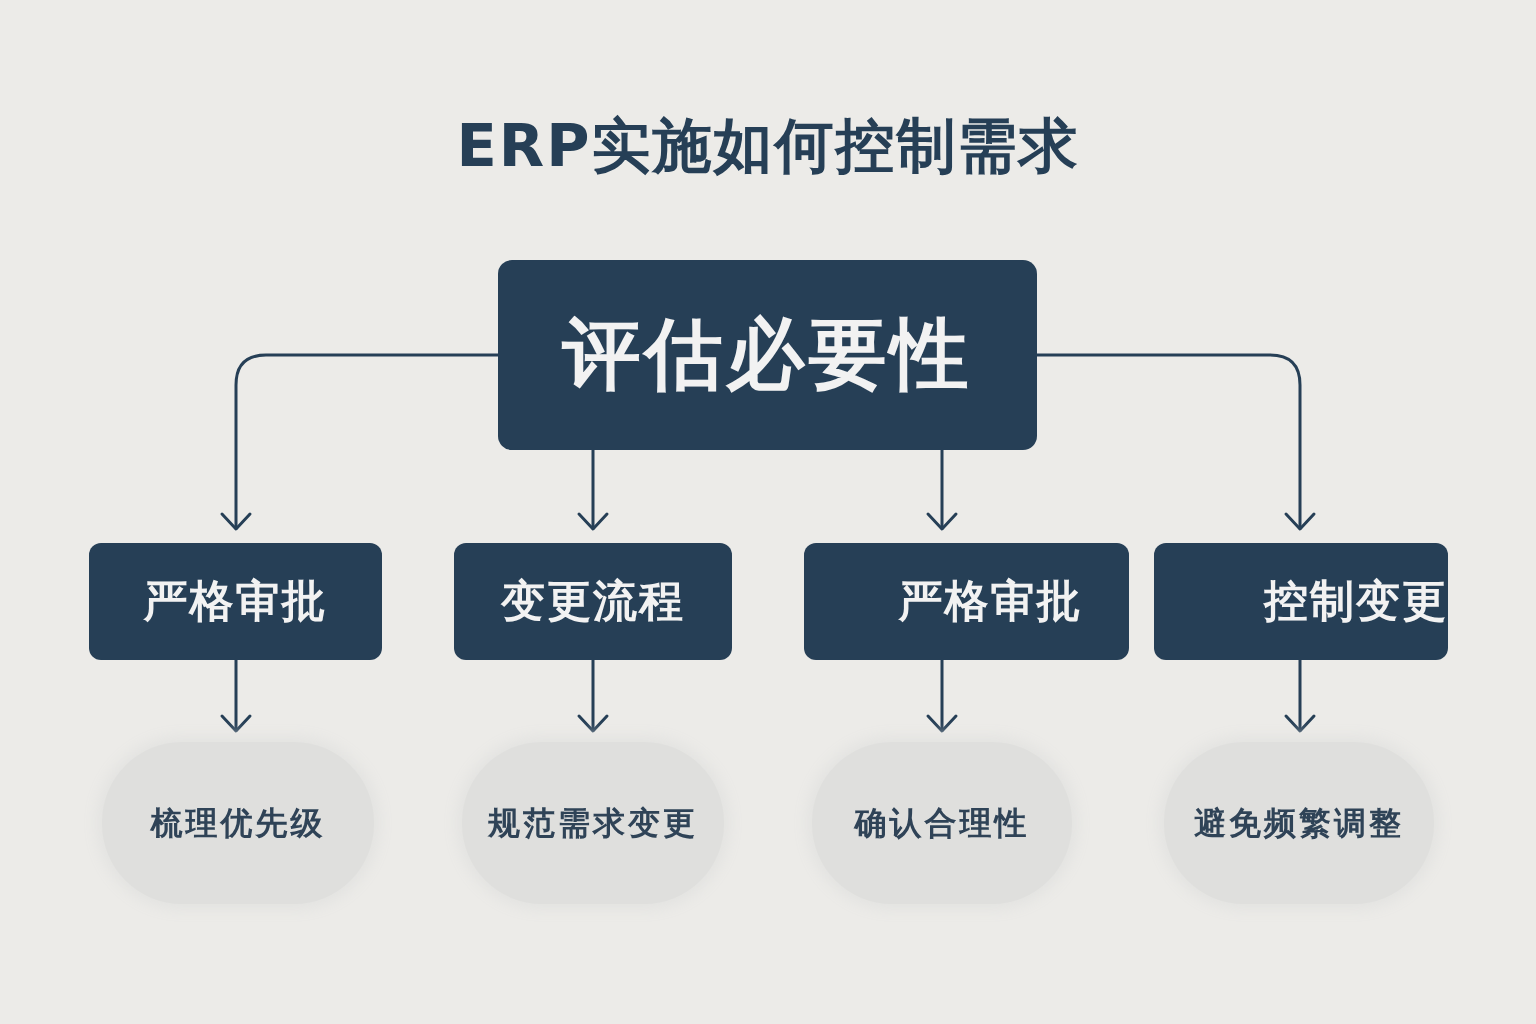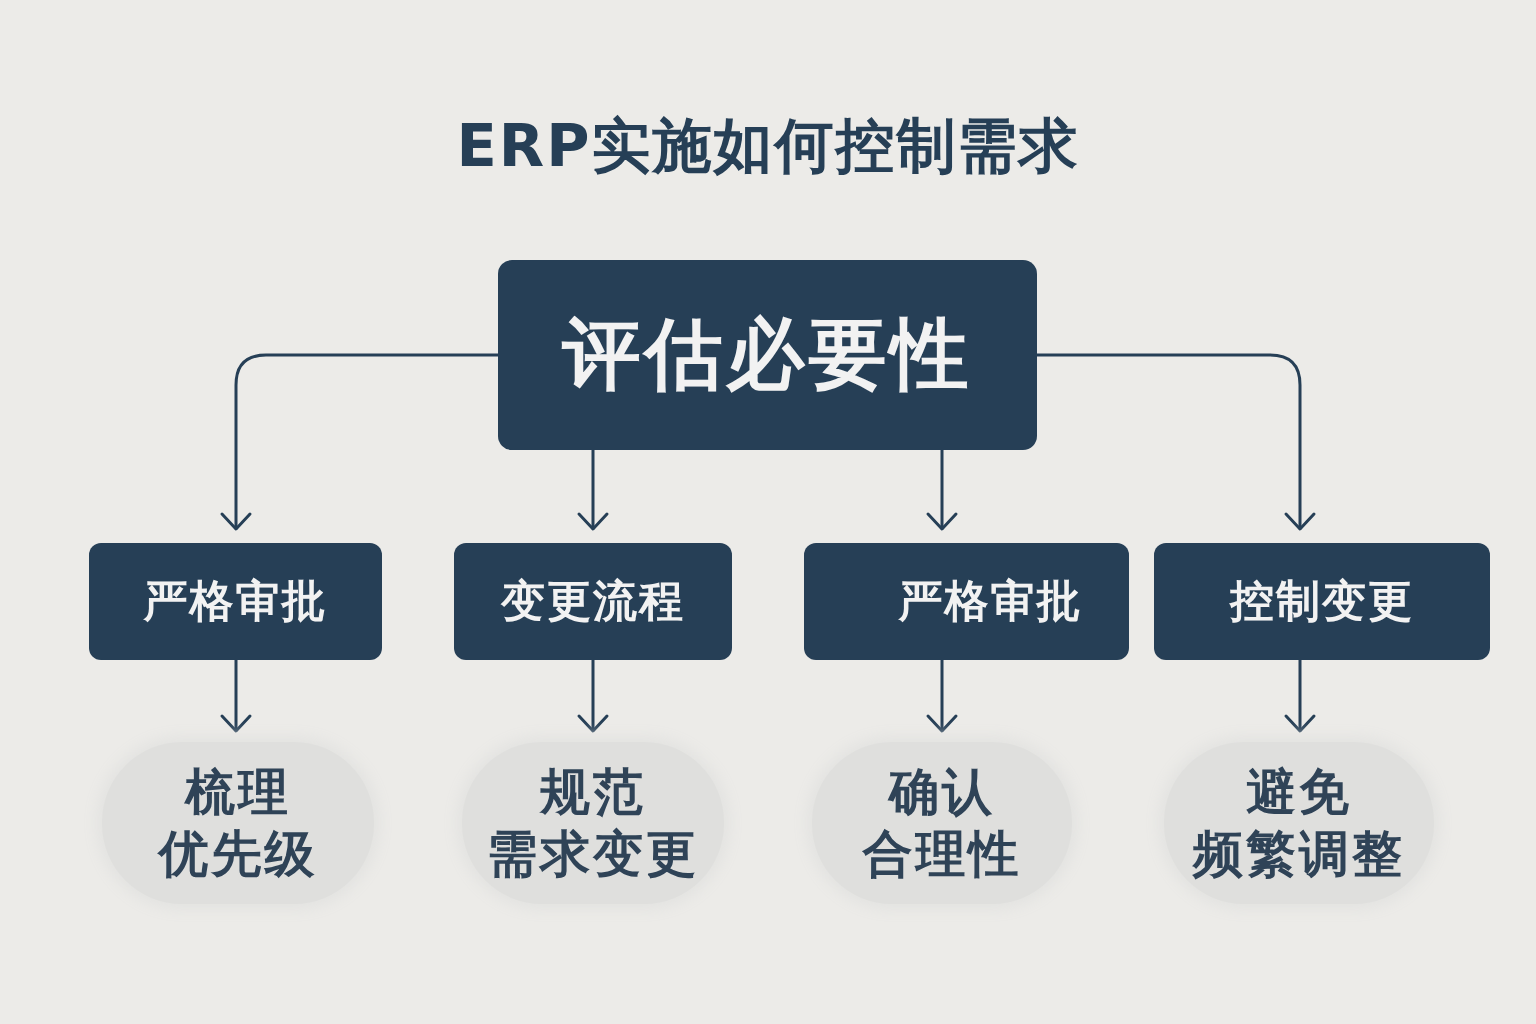--- a/index.html
+++ b/index.html
@@ -28,22 +28,22 @@
       position: absolute; top: 543px; height: 117px;
       background: #263f56; border-radius: 12px;
       display: flex; align-items: center; justify-content: center;
       color: #f2f2f2; font-size: 44px; font-weight: bold; letter-spacing: 2px;
     }
     .leaf {
       position: absolute; top: 742px; height: 162px;
       background: #dfdfdd;
       border-radius: 80px;
       box-shadow: 0 0 14px 6px #e3e3e1;
-      display: flex; flex-direction: column; align-items: center; justify-content: center;
-      color: #2f4357; font-size: 50px; font-weight: bold; line-height: 62px;
+      display: flex; flex-direction: row; align-items: center; justify-content: center;
+      color: #2f4357; font-size: 32px; font-weight: bold; line-height: 62px;
       letter-spacing: 3px;
     }
   </style>
 </head>
 <body>
 
 <div class="title">ERP实施如何控制需求</div>
 
 <svg class="connectors" width="1536" height="1024">
   <g fill="none" stroke="#263f56" stroke-width="3" stroke-linecap="round" stroke-linejoin="round">
@@ -77,21 +77,21 @@
 
 <div class="node" style="left:89px; width:293px;">
   <span>严格审批</span>
 </div>
 <div class="node" style="left:454px; width:278px;">
   <span>变更流程</span>
 </div>
 <div class="node" style="left:804px; width:277px;padding-left:48px;">
   <span>严格审批</span>
 </div>
-<div class="node" style="left:1154px; width:336px;">
+<div class="node" style="left:1154px; width:294px;justify-content:flex-end;">
   <span>控制变更</span>
 </div>
 
 <div class="leaf" style="left:102px; width:272px;">
   <span>梳理</span>
   <span>优先级</span>
 </div>
 <div class="leaf" style="left:462px; width:262px;">
   <span>规范</span>
   <span>需求变更</span>

